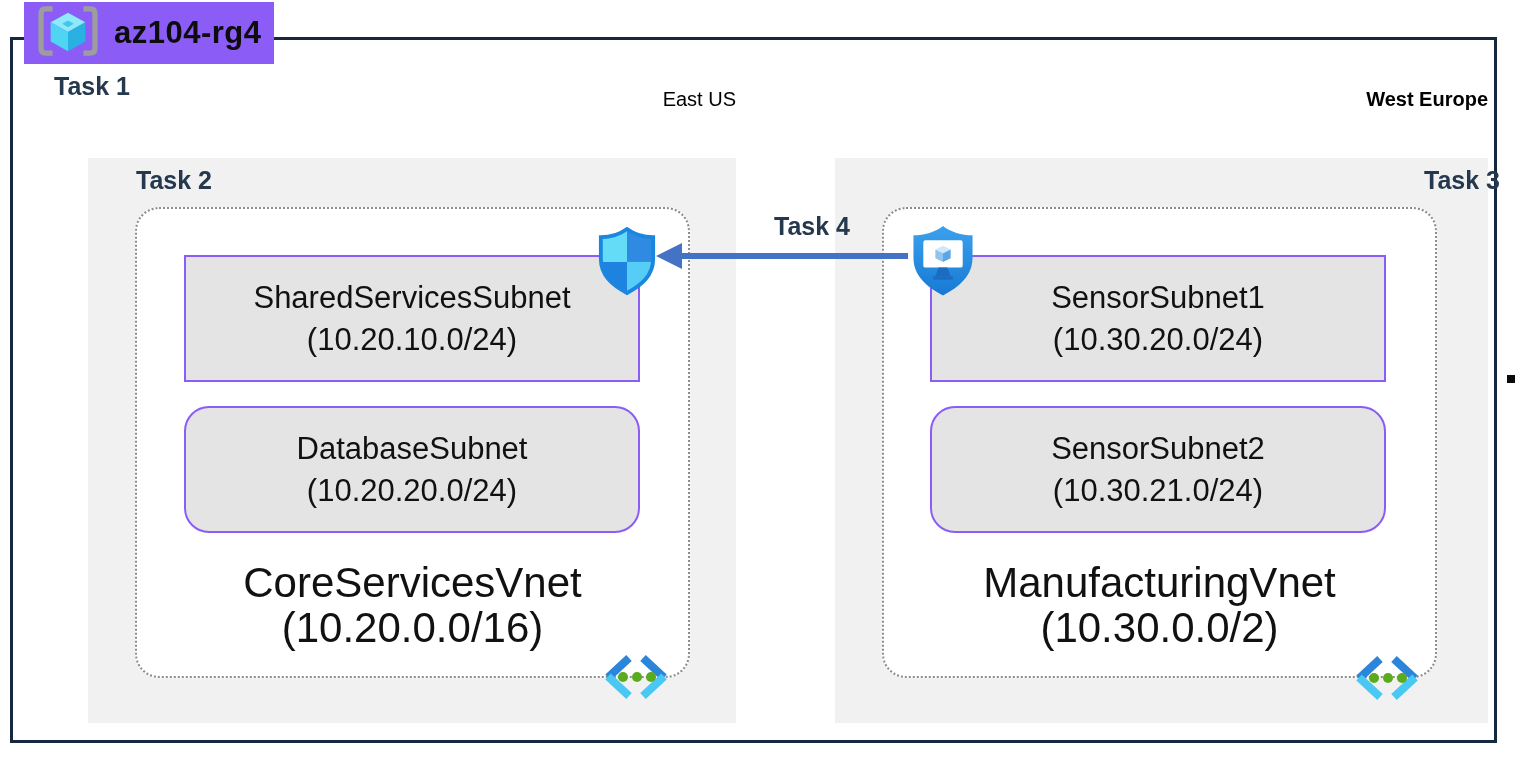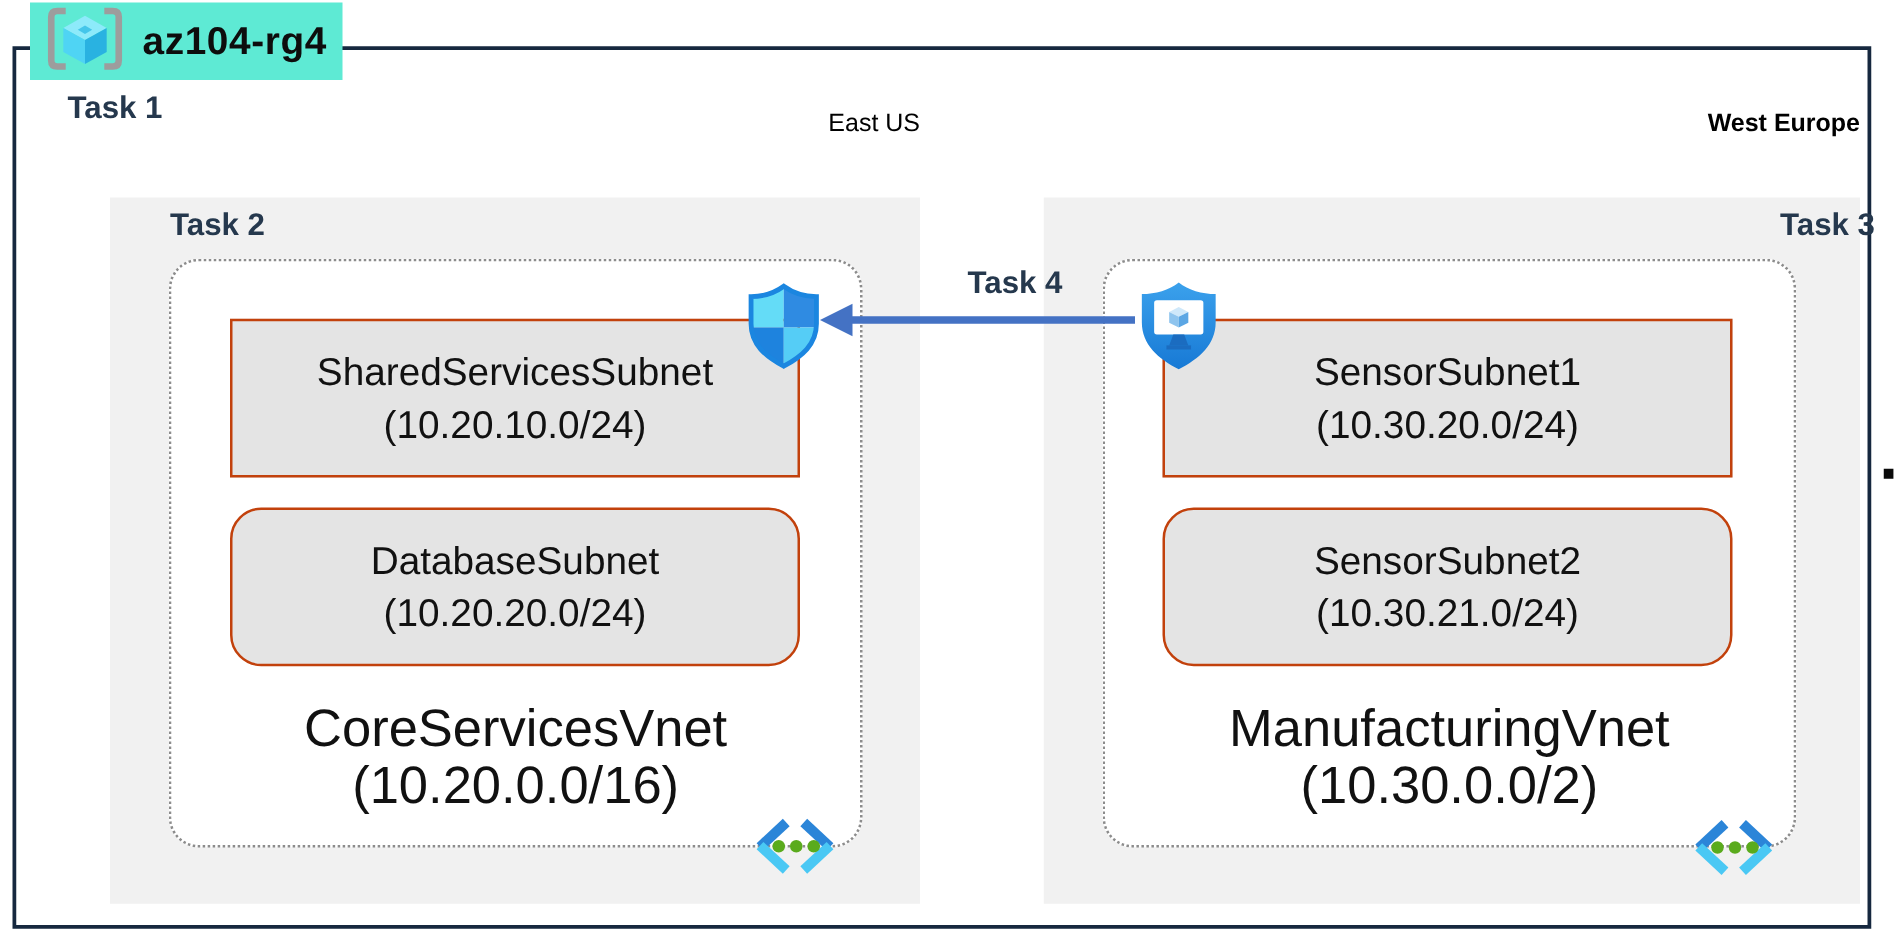--- a/index.html
+++ b/index.html
@@ -3,37 +3,37 @@
 <meta charset="utf-8">
 <style>
   html,body{margin:0;padding:0;background:#fff;}
   #canvas{
     position:relative;width:1515px;height:757px;background:#fff;overflow:hidden;
     font-family:"Liberation Sans",sans-serif;color:#000;
   }
   .abs{position:absolute;}
   
   #rg-frame{left:10px;top:37px;width:1487px;height:706px;border:3px solid #16283f;box-sizing:border-box;}
-  #rg-chip{left:24px;top:2px;height:62px;display:flex;align-items:center;gap:14px;background:#5eead4;padding:0 12px;z-index:3;}
+  #rg-chip{left:24px;top:2px;height:62px;display:flex;align-items:center;gap:14px;background:#8b5cf6;padding:0 12px;z-index:3;}
   #rg-title{font-size:31px;font-weight:bold;color:#0d0d0d;letter-spacing:.5px;}
   .task-label{font-size:25px;font-weight:bold;color:#25384d;z-index:2;margin-left:32px;}
   #task1{left:22px;top:72px;}
   #task2{left:104px;top:166px;}
   #task3{left:1280px;top:166px;width:188px;text-align:right;}
   #task4{left:700px;top:212px;width:160px;text-align:center;}
   .region-label{top:88px;font-size:20px;color:#000;text-align:right;z-index:2;}
   #region-label-east{left:88px;width:648px;font-weight:400;}
   #region-label-west{left:835px;width:653px;font-weight:600;}
   .region-box{top:158px;height:565px;background:#f1f1f1;z-index:1;}
   #region-box-east{left:88px;width:648px;}
   #region-box-west{left:835px;width:653px;}
   .vnet-box{top:207px;width:555px;height:471px;background:#fff;border:2px dotted #8c8c8c;border-radius:24px;box-sizing:border-box;z-index:1;}
   #vnet-box-east{left:135px;}
   #vnet-box-west{left:882px;}
-  .subnet-box{width:456px;height:127px;background:#e4e4e4;border:2px solid #c2410c;box-sizing:border-box;
+  .subnet-box{width:456px;height:127px;background:#e4e4e4;border:2px solid #8b5cf6;box-sizing:border-box;
     display:flex;flex-direction:column;align-items:center;justify-content:center;z-index:2;}
   .subnet-box .line{font-size:31px;line-height:42px;color:#111;font-weight:400;}
   #subnet-e1,#subnet-e2{left:184px;}
   #subnet-w1,#subnet-w2{left:930px;}
   #subnet-e1,#subnet-w1{top:255px;}
   #subnet-e2,#subnet-w2{top:406px;border-radius:25px;}
   .vnet-label{top:560px;width:555px;text-align:center;z-index:2;}
   .vnet-label .line{font-size:42px;line-height:45px;color:#111;}
   #vnet-label-east{left:135px;}
   #vnet-label-west{left:882px;}

